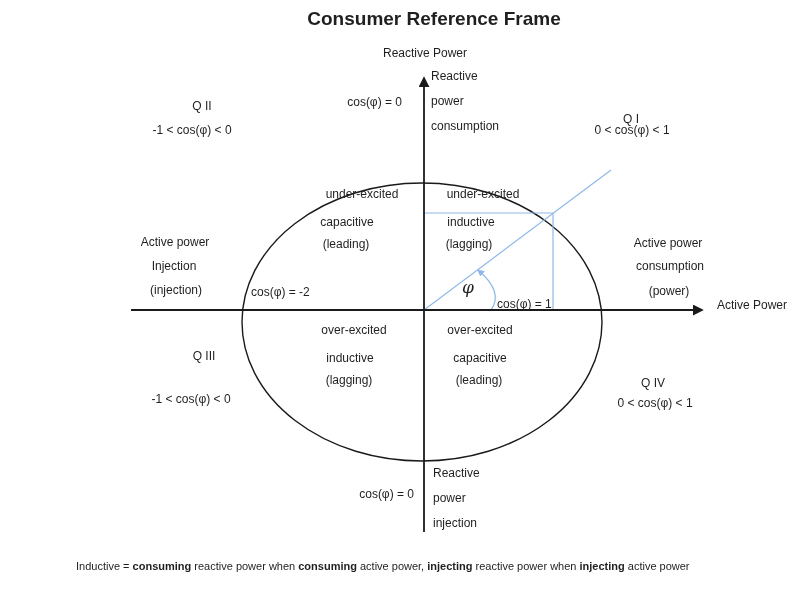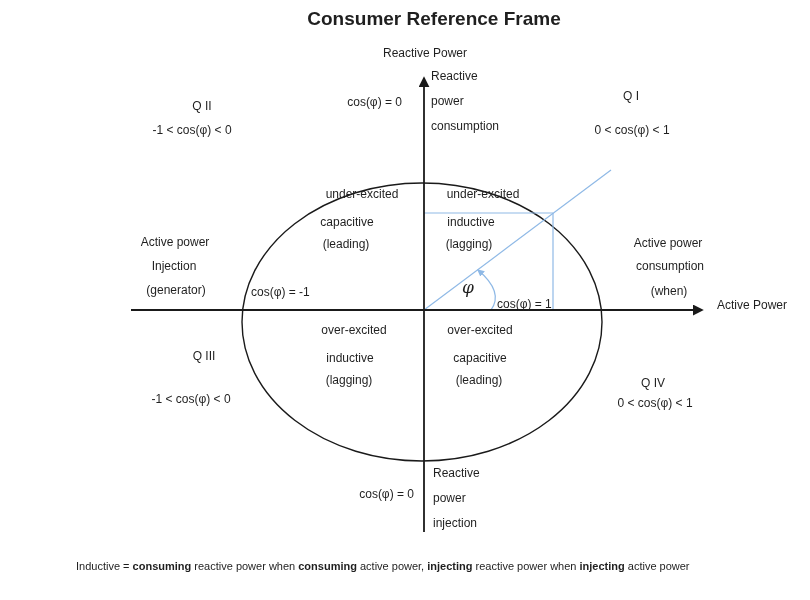--- a/index.html
+++ b/index.html
@@ -44,50 +44,50 @@
   <div class="lbl c" style="left:391px;top:47px">Reactive Power</div>
   <div class="lbl" style="left:683px;top:299px">Active Power</div>
 
   <div class="lbl r" style="left:368px;top:96px">cos(φ) = 0</div>
   <div class="lbl" style="left:397px;top:70px">Reactive</div>
   <div class="lbl" style="left:397px;top:95px">power</div>
   <div class="lbl" style="left:397px;top:120px">consumption</div>
 
   <div class="lbl c" style="left:168px;top:100px">Q II</div>
   <div class="lbl c" style="left:158px;top:124px">-1 &lt; cos(φ) &lt; 0</div>
-  <div class="lbl c" style="left:597px;top:90px">Q I</div>
+  <div class="lbl c" style="left:597px;top:113px">Q I</div>
   <div class="lbl c" style="left:598px;top:124px">0 &lt; cos(φ) &lt; 1</div>
   <div class="lbl c" style="left:170px;top:350px">Q III</div>
   <div class="lbl c" style="left:157px;top:393px">-1 &lt; cos(φ) &lt; 0</div>
   <div class="lbl c" style="left:619px;top:377px">Q IV</div>
   <div class="lbl c" style="left:621px;top:397px">0 &lt; cos(φ) &lt; 1</div>
 
   <div class="lbl c" style="left:328px;top:188px">under-excited</div>
   <div class="lbl c" style="left:313px;top:216px">capacitive</div>
   <div class="lbl c" style="left:312px;top:238px">(leading)</div>
   <div class="lbl c" style="left:449px;top:188px">under-excited</div>
   <div class="lbl c" style="left:437px;top:216px">inductive</div>
   <div class="lbl c" style="left:435px;top:238px">(lagging)</div>
   <div class="lbl c" style="left:320px;top:324px">over-excited</div>
   <div class="lbl c" style="left:316px;top:352px">inductive</div>
   <div class="lbl c" style="left:315px;top:374px">(lagging)</div>
   <div class="lbl c" style="left:446px;top:324px">over-excited</div>
   <div class="lbl c" style="left:446px;top:352px">capacitive</div>
   <div class="lbl c" style="left:445px;top:374px">(leading)</div>
 
-  <div class="lbl" style="left:217px;top:286px">cos(φ) = -1</div>
+  <div class="lbl" style="left:217px;top:286px">cos(φ) = -2</div>
   <div class="lbl" style="left:463px;top:298px">cos(φ) = 1</div>
   <div class="lbl c phi" style="left:434px;top:279px">φ</div>
 
   <div class="lbl c" style="left:141px;top:236px">Active power</div>
   <div class="lbl c" style="left:140px;top:260px">Injection</div>
-  <div class="lbl c" style="left:142px;top:284px">(generator)</div>
+  <div class="lbl c" style="left:142px;top:284px">(injection)</div>
   <div class="lbl c" style="left:634px;top:237px">Active power</div>
   <div class="lbl c" style="left:636px;top:260px">consumption</div>
-  <div class="lbl c" style="left:635px;top:285px">(when)</div>
+  <div class="lbl c" style="left:635px;top:285px">(power)</div>
 
   <div class="lbl r" style="left:380px;top:488px">cos(φ) = 0</div>
   <div class="lbl" style="left:399px;top:467px">Reactive</div>
   <div class="lbl" style="left:399px;top:492px">power</div>
   <div class="lbl" style="left:399px;top:517px">injection</div>
 
   <div class="fn" style="left:42px;top:559px"><span>Inductive = </span><b>consuming</b><span> reactive power when </span><b>consuming</b><span> active power, </span><b>injecting</b><span> reactive power when </span><b>injecting</b><span> active power</span></div>
 
 </div>
 

